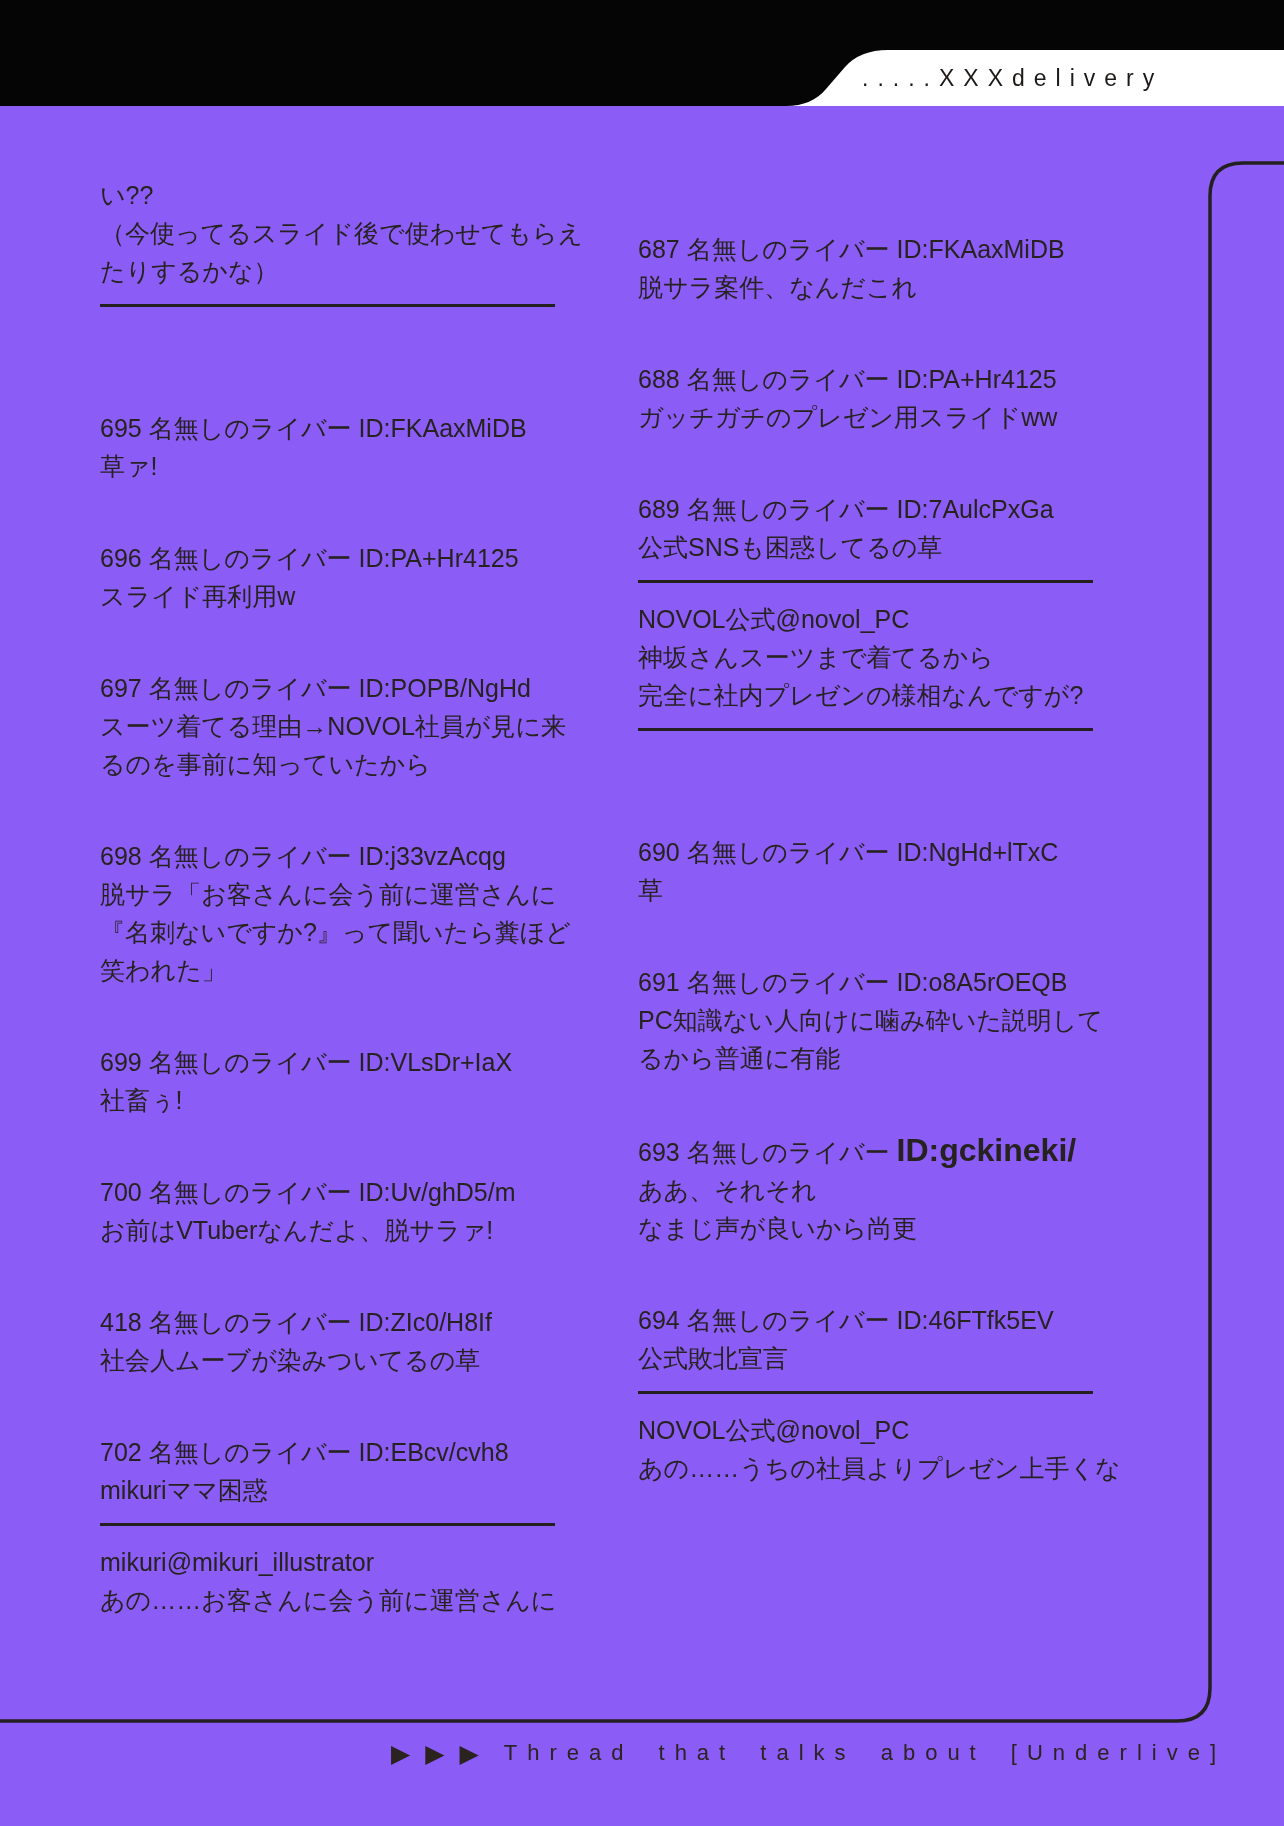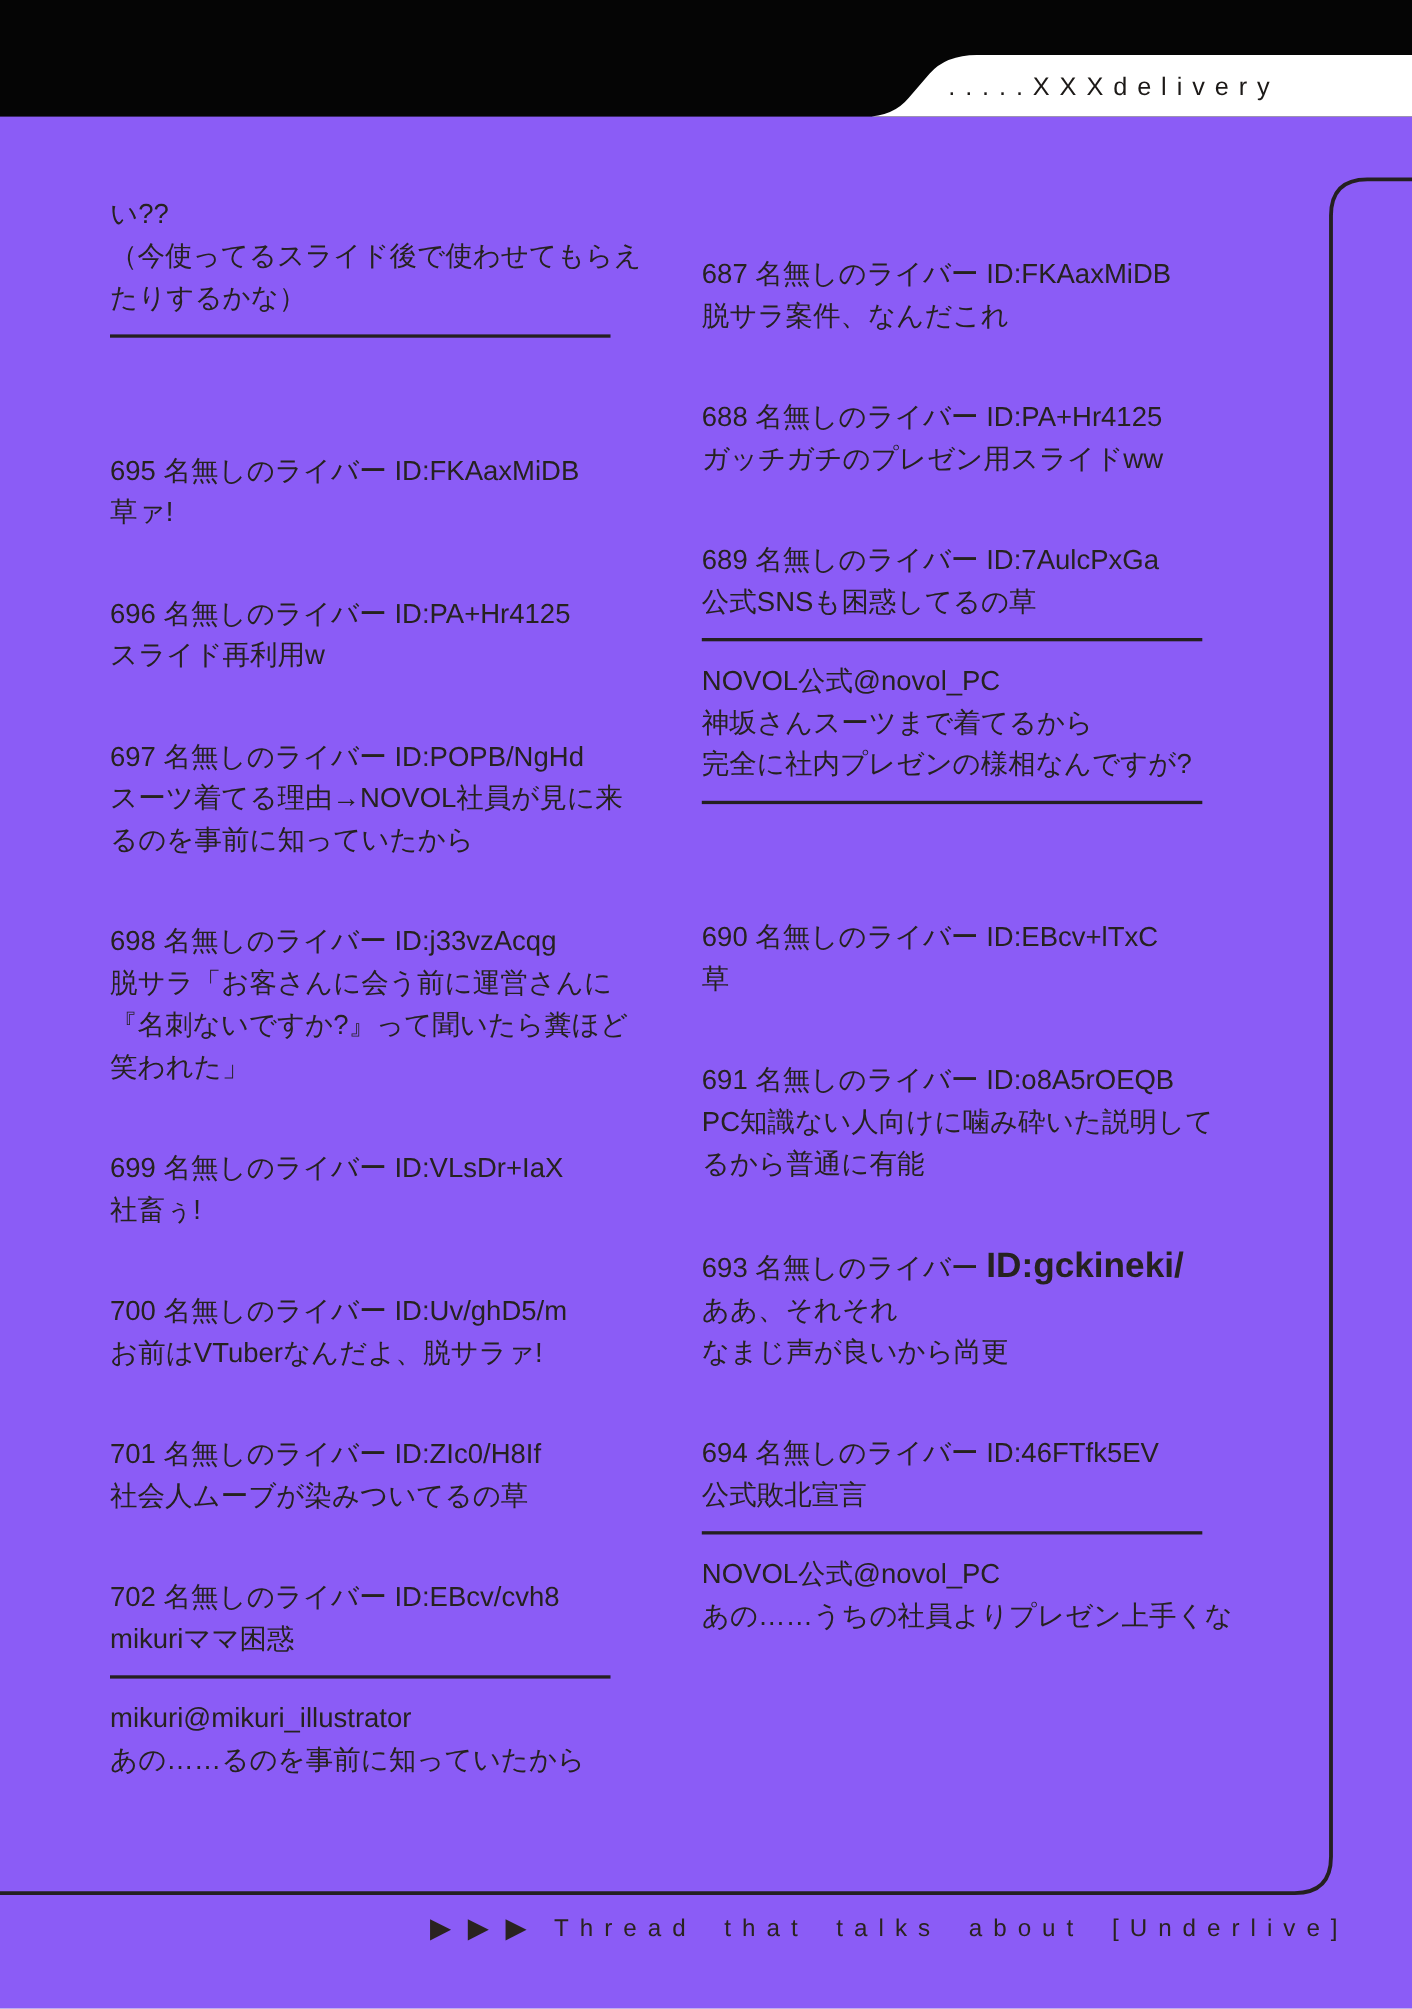--- a/index.html
+++ b/index.html
@@ -84,31 +84,31 @@
       </div>
       <div class="item-post">
         <div class="post-header"><span class="post-no">699</span> <span class="post-name">名無しのライバー</span> <span class="post-id">ID:VLsDr+IaX</span></div>
         <div class="post-line">社畜ぅ!</div>
       </div>
       <div class="item-post">
         <div class="post-header"><span class="post-no">700</span> <span class="post-name">名無しのライバー</span> <span class="post-id">ID:Uv/ghD5/m</span></div>
         <div class="post-line">お前はVTuberなんだよ、脱サラァ!</div>
       </div>
       <div class="item-post">
-        <div class="post-header"><span class="post-no">701</span> <span class="post-name">名無しのライバー</span> <span class="post-id">ID:ZIc0/H8If</span></div>
+        <div class="post-header"><span class="post-no">418</span> <span class="post-name">名無しのライバー</span> <span class="post-id">ID:ZIc0/H8If</span></div>
         <div class="post-line">社会人ムーブが染みついてるの草</div>
       </div>
       <div class="item-post">
         <div class="post-header"><span class="post-no">702</span> <span class="post-name">名無しのライバー</span> <span class="post-id">ID:EBcv/cvh8</span></div>
         <div class="post-line">mikuriママ困惑</div>
       </div>
       <div class="item-divider"></div>
       <div class="item-tweet">
         <div class="post-line">mikuri@mikuri_illustrator</div>
-        <div class="post-line">あの……るのを事前に知っていたから</div>
+        <div class="post-line">あの……お客さんに会う前に運営さんに</div>
       </div>
     </div>
   <div class="col col-right">
       <div class="item-post">
         <div class="post-header"><span class="post-no">687</span> <span class="post-name">名無しのライバー</span> <span class="post-id">ID:FKAaxMiDB</span></div>
         <div class="post-line">脱サラ案件、なんだこれ</div>
       </div>
       <div class="item-post">
         <div class="post-header"><span class="post-no">688</span> <span class="post-name">名無しのライバー</span> <span class="post-id">ID:PA+Hr4125</span></div>
         <div class="post-line">ガッチガチのプレゼン用スライドww</div>
@@ -118,21 +118,21 @@
         <div class="post-line">公式SNSも困惑してるの草</div>
       </div>
       <div class="item-divider"></div>
       <div class="item-tweet">
         <div class="post-line">NOVOL公式@novol_PC</div>
         <div class="post-line">神坂さんスーツまで着てるから</div>
         <div class="post-line">完全に社内プレゼンの様相なんですが?</div>
       </div>
       <div class="item-divider"></div>
       <div class="item-post after-divider">
-        <div class="post-header"><span class="post-no">690</span> <span class="post-name">名無しのライバー</span> <span class="post-id">ID:EBcv+lTxC</span></div>
+        <div class="post-header"><span class="post-no">690</span> <span class="post-name">名無しのライバー</span> <span class="post-id">ID:NgHd+lTxC</span></div>
         <div class="post-line">草</div>
       </div>
       <div class="item-post">
         <div class="post-header"><span class="post-no">691</span> <span class="post-name">名無しのライバー</span> <span class="post-id">ID:o8A5rOEQB</span></div>
         <div class="post-line">PC知識ない人向けに噛み砕いた説明して</div>
         <div class="post-line">るから普通に有能</div>
       </div>
       <div class="item-post">
         <div class="post-header"><span class="post-no">693</span> <span class="post-name">名無しのライバー</span> <span class="post-id bold">ID:gckineki/</span></div>
         <div class="post-line">ああ、それそれ</div>

